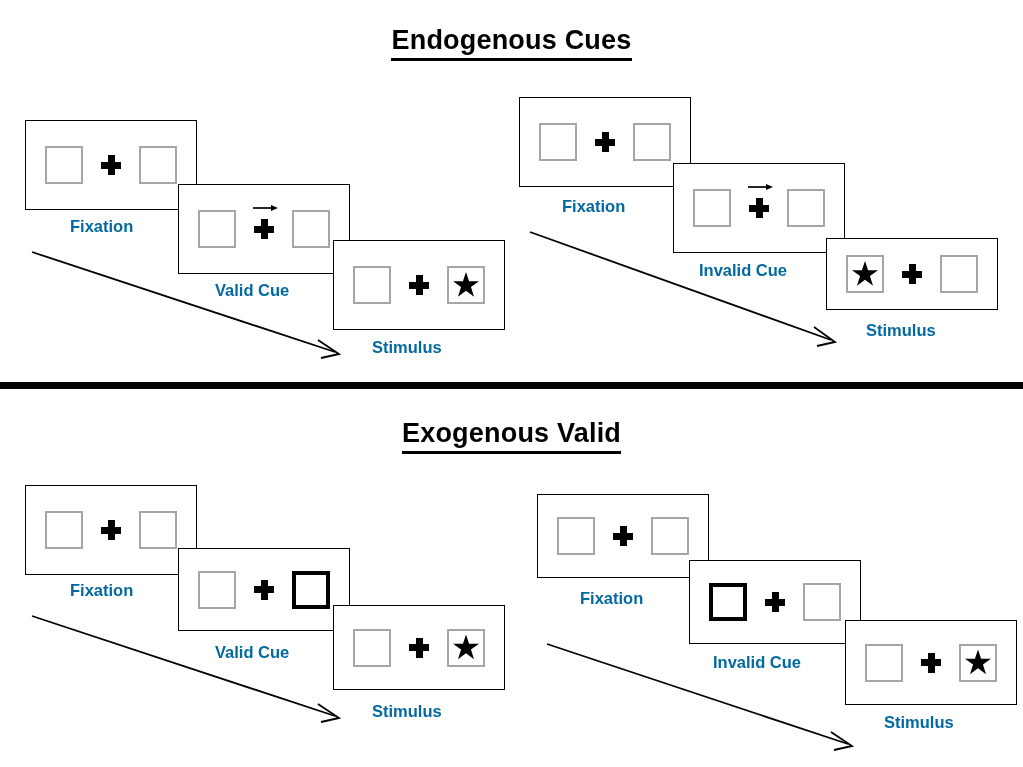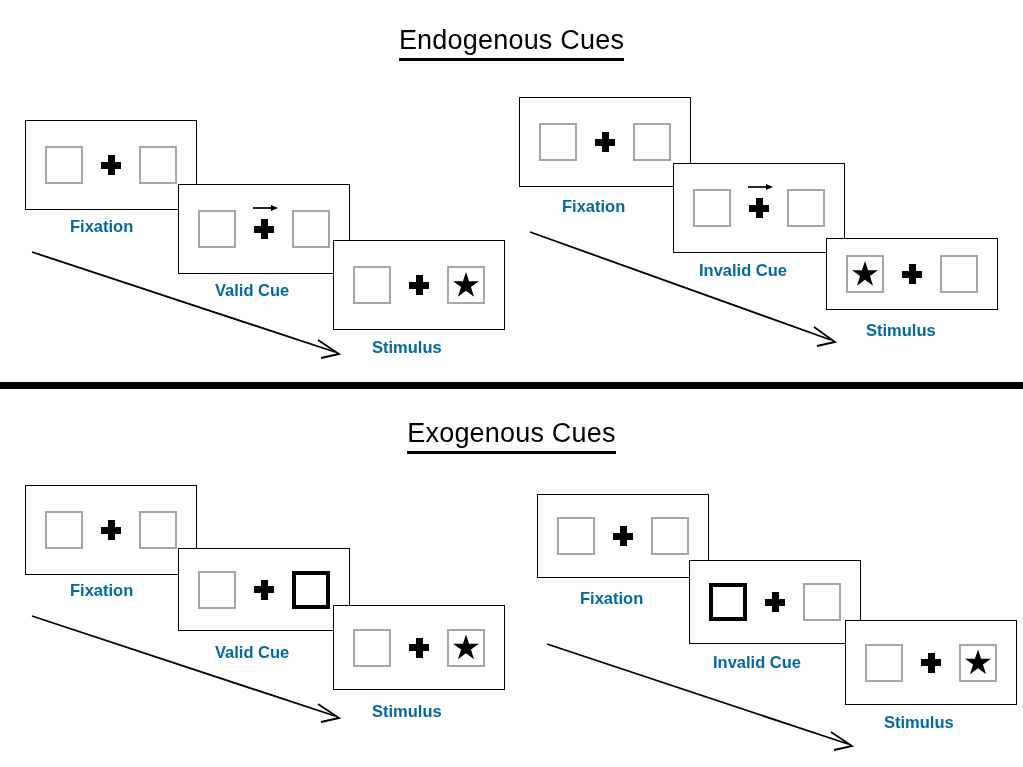--- a/index.html
+++ b/index.html
@@ -11,21 +11,21 @@
     overflow:hidden;
   }
   .stage{position:absolute;left:0;top:0;width:1023px;height:767px;}
 
   
   .section-title{
     position:absolute;
     width:100%;
     text-align:center;
     font-size:27px;
-    font-weight:normal;
+    font-weight:bold;
     color:#000;
     letter-spacing:.2px;
   }
   .section-title span{
     border-bottom:3px solid #000;
     padding-bottom:2px;
     display:inline-block;
   }
 
   
@@ -204,21 +204,21 @@
   <div class="step-label" style="left:866px;top:321px;">Stimulus</div>
 
   <svg class="time-arrow" style="left:528px;top:228px;width:320px;height:125px;" viewBox="0 0 320 125">
     <line x1="2" y1="4" x2="303" y2="112" stroke="#000" stroke-width="1.8"></line>
     <polyline points="286,99 307,114 289,118" fill="none" stroke="#000" stroke-width="1.8"></polyline>
   </svg>
 
   <div class="divider" style="top:382px;"></div>
 
   <div class="section-title" style="top:418px;">
-    <span>Exogenous Cues</span>
+    <span>Exogenous Valid</span>
   </div>
 
   <div class="panel" style="left:25px;top:485px;width:172px;height:90px;">
     <div class="panel-inner">
       <div class="box"></div>
       <div class="plus"></div>
       <div class="box"></div>
     </div>
   </div>
   <div class="step-label" style="left:70px;top:581px;">Fixation</div>

